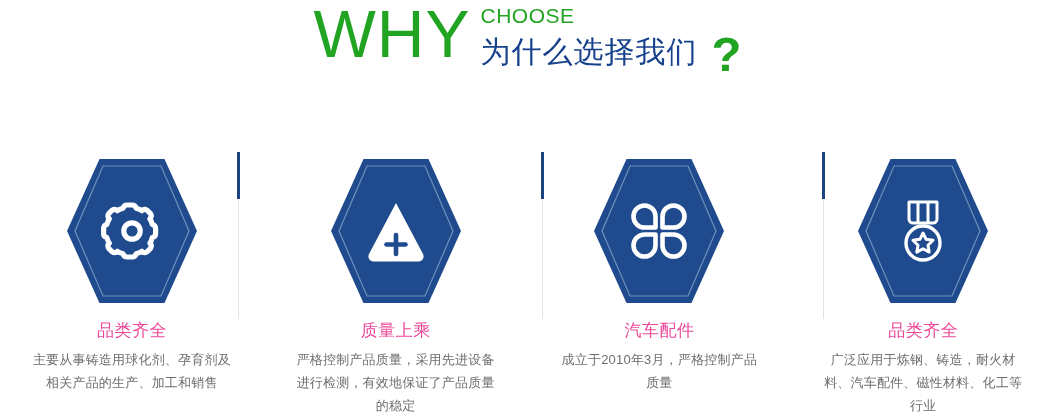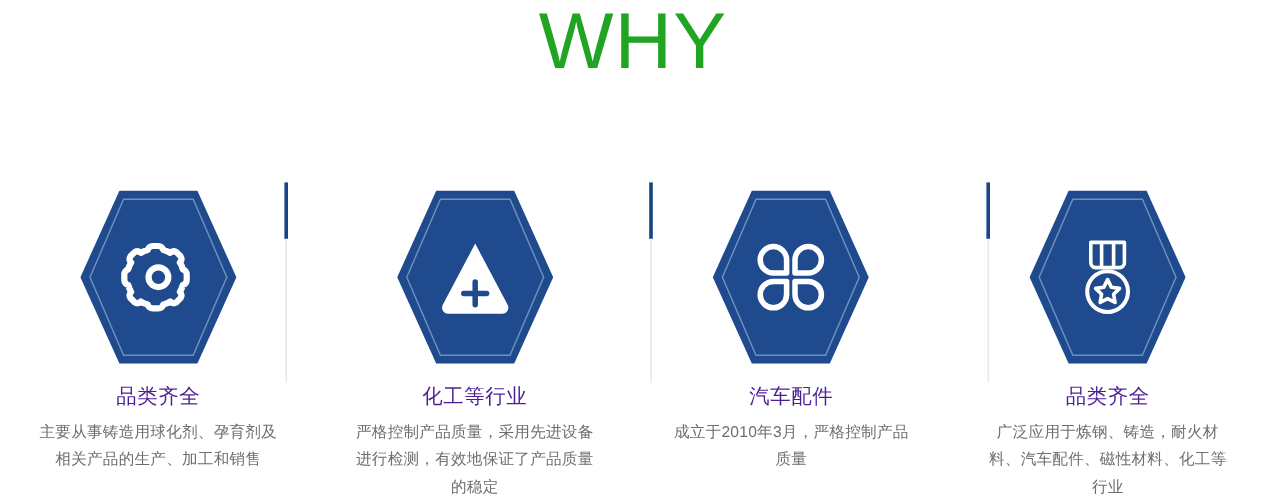--- a/index.html
+++ b/index.html
@@ -111,21 +111,21 @@
     align-items: center;
     justify-content: center;
   }
 
   .hex-svg { display: block; }
 
   .card-title {
     margin-top: 14px;
     font-size: 17px;
     line-height: 22px;
-    color: #4c1d95;
+    color: #ec4899;
     text-align: center;
     letter-spacing: 0.5px;
   }
 
   .card-desc {
     margin-top: 6px;
     width: 205px;
     font-size: 13px;
     line-height: 23px;
     color: #6e6e72;
@@ -163,20 +163,27 @@
   #divider-3 { left: 822px; }
 </style>
 </head>
 <body>
 
 <div id="page">
 
   <div class="header">
     <div class="header-inner">
       <div class="why-word">WHY</div>
+      <div class="header-stack">
+        <div class="choose-word">CHOOSE</div>
+        <div class="cn-sub-row">
+          <div class="cn-sub">为什么选择我们</div>
+          <div class="qmark">?</div>
+        </div>
+      </div>
     </div>
   </div>
 
   <div class="cards">
 
     <div class="card">
       <div class="hex-wrap">
         <svg class="hex-svg" width="130" height="150" viewBox="0 0 130 150">
           <polygon points="32.5,3 97.5,3 130,75 97.5,147 32.5,147 0,75" fill="#1f4b8e"></polygon>
           <polygon points="36,10 94,10 122,75 94,140 36,140 8,75" fill="none" stroke="#7d9cc6" stroke-width="1.2" opacity="0.85"></polygon>
@@ -226,21 +233,21 @@
         <svg class="hex-svg" width="130" height="150" viewBox="0 0 130 150">
           <polygon points="32.5,3 97.5,3 130,75 97.5,147 32.5,147 0,75" fill="#1f4b8e"></polygon>
           <polygon points="36,10 94,10 122,75 94,140 36,140 8,75" fill="none" stroke="#7d9cc6" stroke-width="1.2" opacity="0.85"></polygon>
           <path d="M65,47 L92,98 a5,5 0 0 1 -4.4,7.4 H42.4 A5,5 0 0 1 38,98 Z" fill="#ffffff"></path>
           <g stroke="#1f4b8e" stroke-width="4.6" stroke-linecap="round">
             <line x1="65" y1="79" x2="65" y2="98"></line>
             <line x1="55.5" y1="88.5" x2="74.5" y2="88.5"></line>
           </g>
         </svg>
       </div>
-      <div class="card-title">化工等行业</div>
+      <div class="card-title">质量上乘</div>
       <div class="card-desc">严格控制产品质量，采用先进设备进行检测，有效地保证了产品质量的稳定</div>
     </div>
 
     <div class="card">
       <div class="hex-wrap">
         <svg class="hex-svg" width="130" height="150" viewBox="0 0 130 150">
           <polygon points="32.5,3 97.5,3 130,75 97.5,147 32.5,147 0,75" fill="#1f4b8e"></polygon>
           <polygon points="36,10 94,10 122,75 94,140 36,140 8,75" fill="none" stroke="#7d9cc6" stroke-width="1.2" opacity="0.85"></polygon>
           <g fill="none" stroke="#ffffff" stroke-width="4.6" stroke-linejoin="round" stroke-linecap="round">
 

